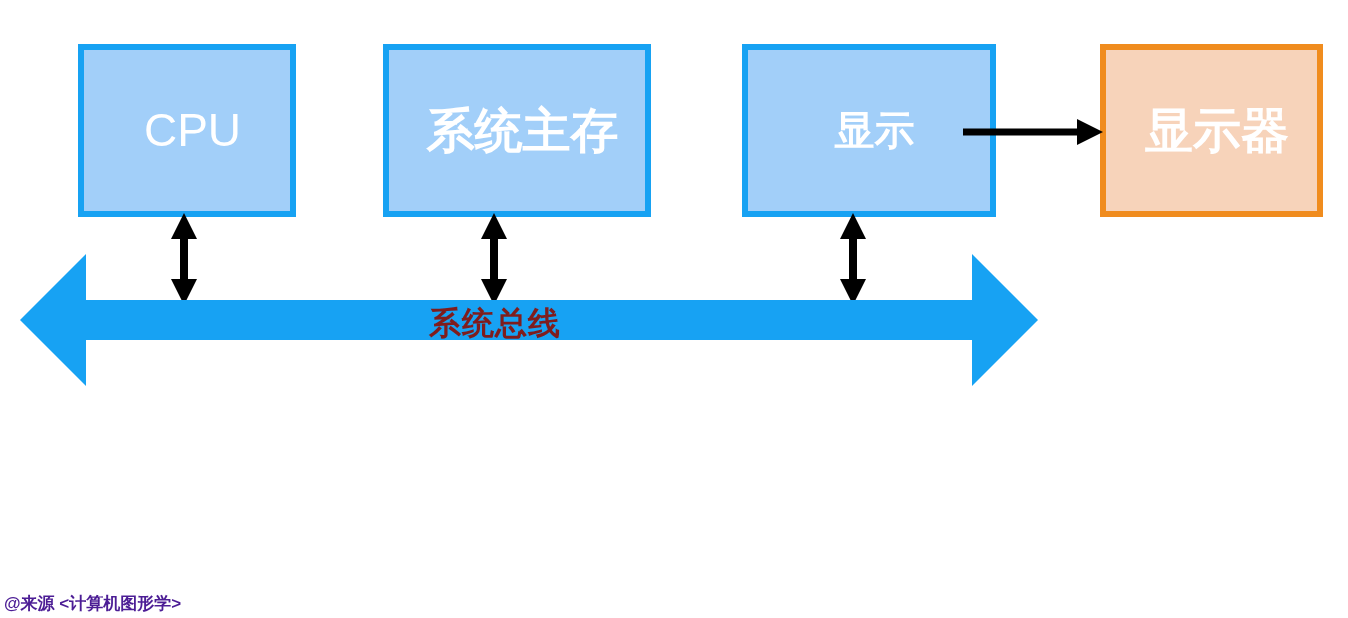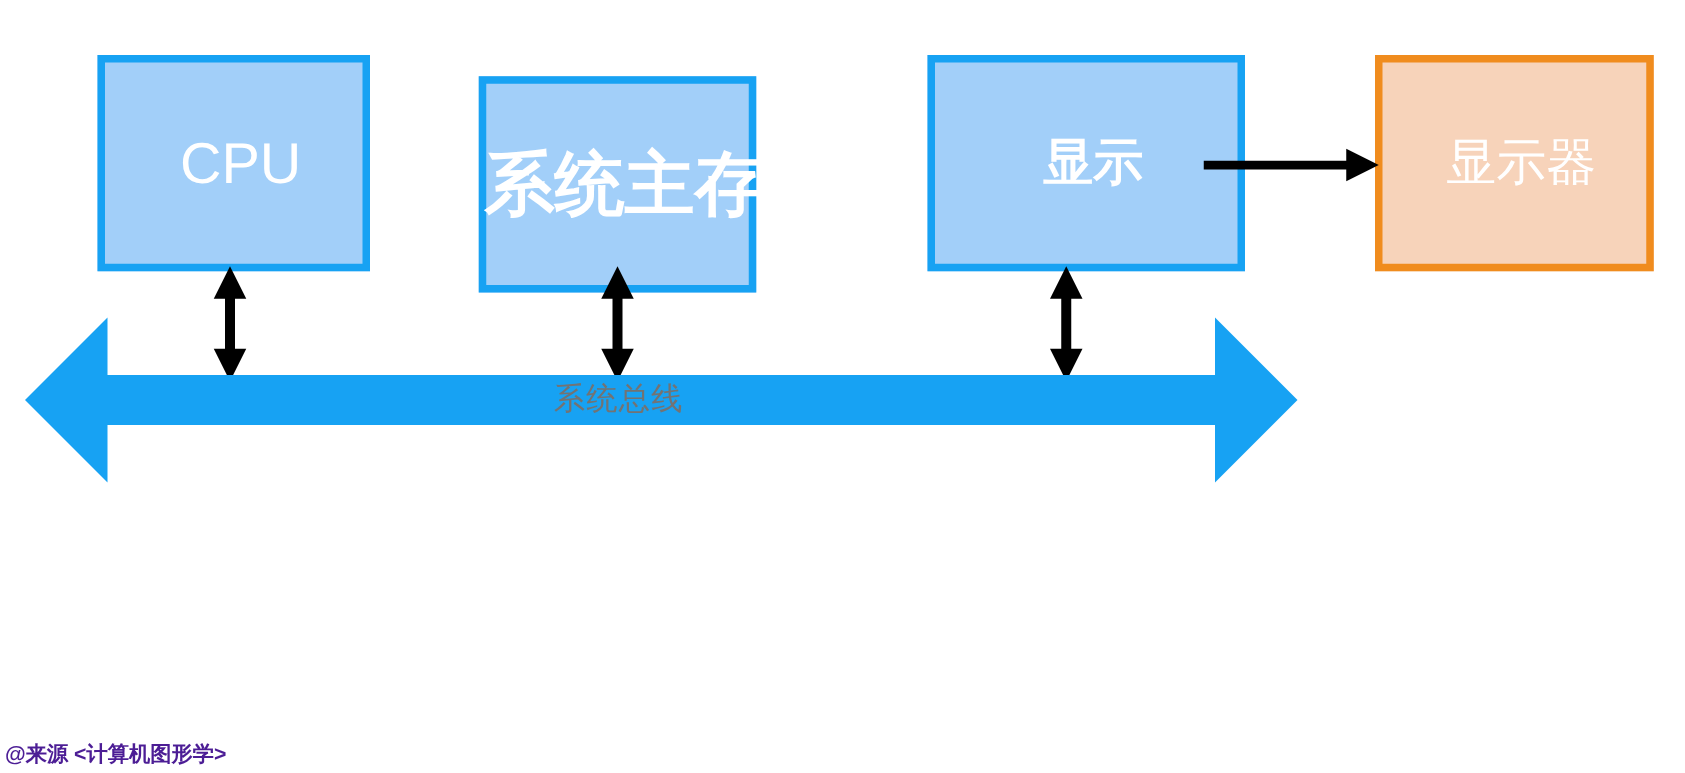--- a/index.html
+++ b/index.html
@@ -40,23 +40,23 @@
   .node--blue {
     border: 6px solid #17A2F3;
     background: #A2CFF9;
   }
   .node--orange {
     border: 6px solid #F08C1E;
     background: #F7D3BA;
   }
 
   #node-cpu      { left: 78px;   top: 44px; width: 218px; height: 173px; font-size: 46px; }
-  #node-memory   { left: 383px;  top: 61px; width: 222px; height: 173px; font-size: 56px; font-weight: 600; }
+  #node-memory   { left: 383px;  top: 44px; width: 268px; height: 173px; font-size: 48px; font-weight: 600; }
   #node-display-controller { left: 742px; top: 44px; width: 254px; height: 173px; font-size: 40px; font-weight: 600; }
-  #node-monitor  { left: 1100px; top: 44px; width: 223px; height: 173px; font-size: 40px; font-weight: 400; }
+  #node-monitor  { left: 1100px; top: 44px; width: 223px; height: 173px; font-size: 48px; font-weight: 700; }
 
   
   .connector {
     position: absolute;
     overflow: visible;
   }
   .vert-arrow { width: 34px; height: 92px; top: 213px; }
   #arrow-cpu-bus      { left: 167px; }
   #arrow-memory-bus   { left: 477px; }
   #arrow-ctrl-bus     { left: 836px; }
@@ -71,23 +71,23 @@
     width: 1030px;
     height: 150px;
     overflow: visible;
   }
   #system-bus-label {
     position: absolute;
     left: 355px;
     top: 302px;
     width: 280px;
     text-align: center;
-    color: #737373;
-    font-size: 25px;
-    font-weight: normal;
+    color: #7f1d1d;
+    font-size: 32px;
+    font-weight: bold;
     letter-spacing: 1px;
     user-select: none;
   }
 
   
   #source-note {
     position: absolute;
     left: 4px;
     top: 592px;
     color: #4c1d95;

